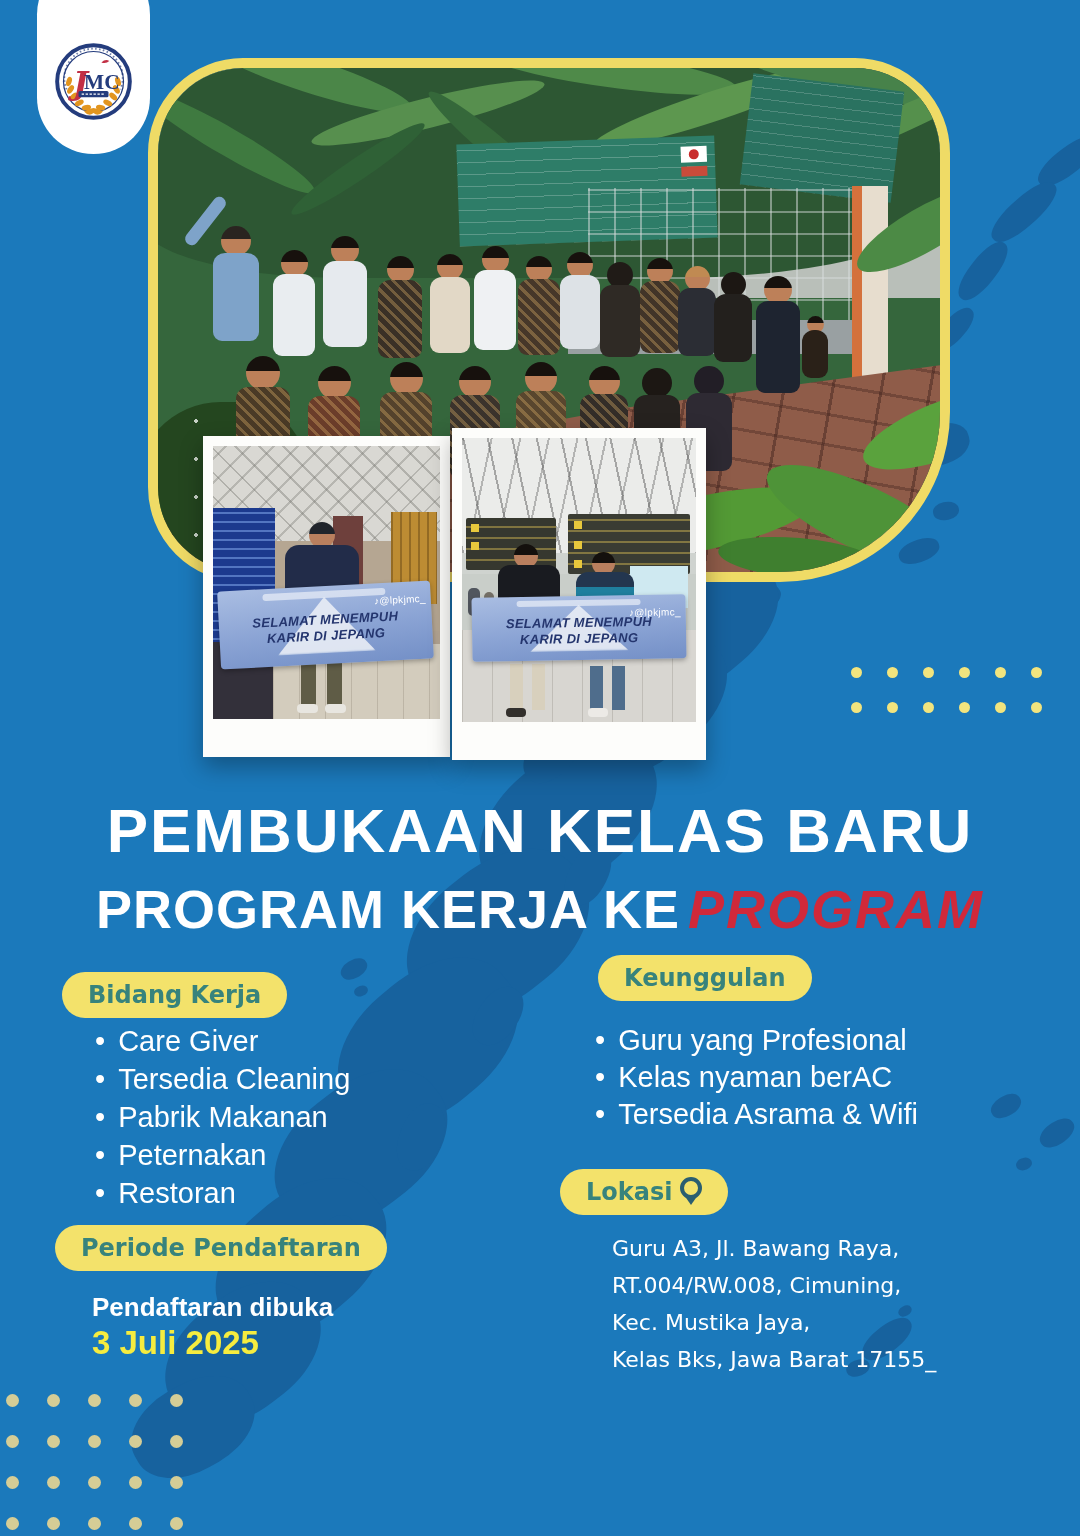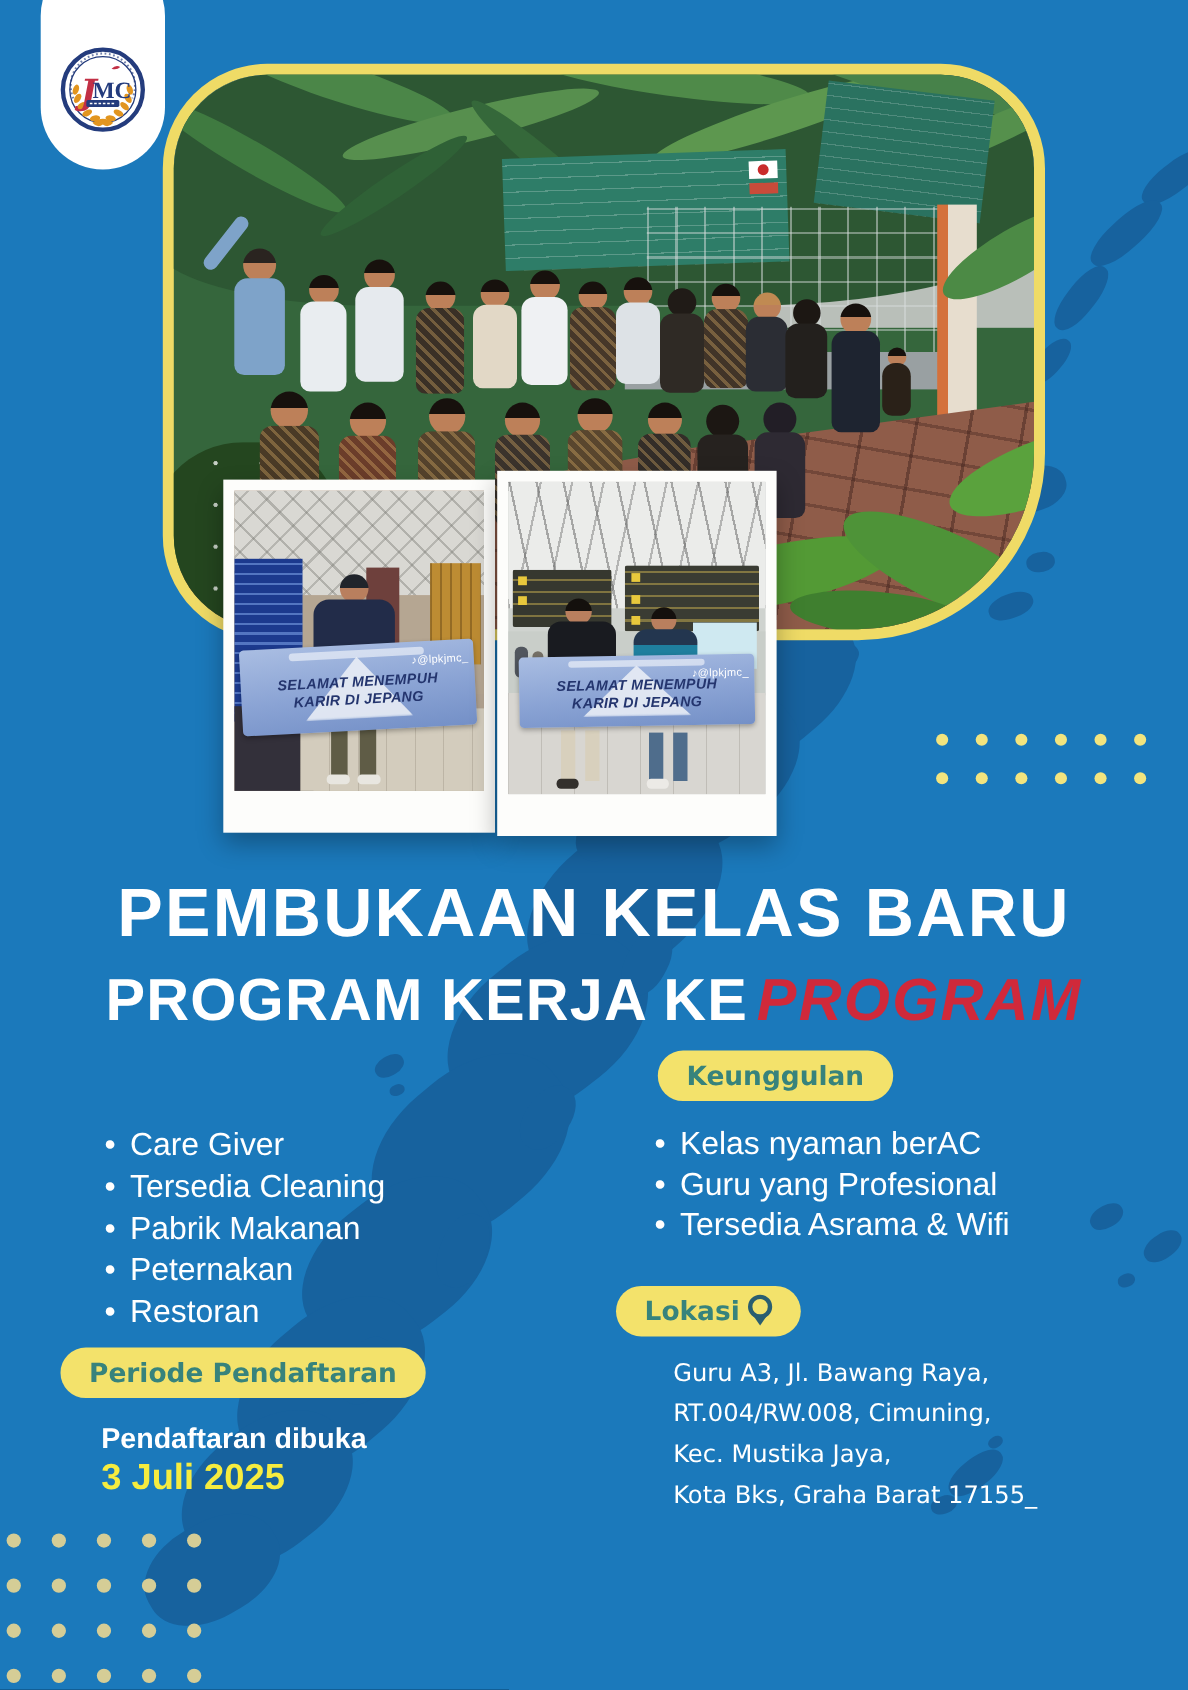--- a/index.html
+++ b/index.html
@@ -395,38 +395,39 @@
       <div class="dot"></div>
       <div class="dot"></div>
       <div class="dot"></div>
       <div class="dot"></div>
       <div class="dot"></div>
     </div>
 
   <div class="t1">PEMBUKAAN KELAS BARU</div>
   <div class="t2"><span>PROGRAM KERJA KE</span><span class="jp">PROGRAM</span></div>
 
+  <div class="pill" style="left:62px;top:972px">Bidang Kerja</div>
   <ul class="blist" style="left:95px;top:1022px">
     <li>Care Giver</li>
     <li>Tersedia Cleaning</li>
     <li>Pabrik Makanan</li>
     <li>Peternakan</li>
     <li>Restoran</li>
   </ul>
   <div class="pill" style="left:55px;top:1225px">Periode Pendaftaran</div>
   <div class="reg-label">Pendaftaran dibuka</div>
   <div class="reg-date">3 Juli 2025</div>
 
   <div class="pill" style="left:598px;top:955px">Keunggulan</div>
   <ul class="blist klist" style="left:595px;top:1022px">
+    <li>Guru yang Profesional</li>
     <li>Kelas nyaman berAC</li>
-    <li>Guru yang Profesional</li>
     <li>Tersedia Asrama &amp; Wifi</li>
   </ul>
   <div class="pill" style="left:560px;top:1169px"><span>Lokasi</span><span class="pin"></span></div>
   <div class="addr">
     <div>Guru A3, Jl. Bawang Raya,</div>
     <div>RT.004/RW.008, Cimuning,</div>
     <div>Kec. Mustika Jaya,</div>
-    <div>Kota Bks, Graha Barat 17155_</div>
+    <div>Kelas Bks, Jawa Barat 17155_</div>
   </div>
 
 </div>
 
 </body></html>

